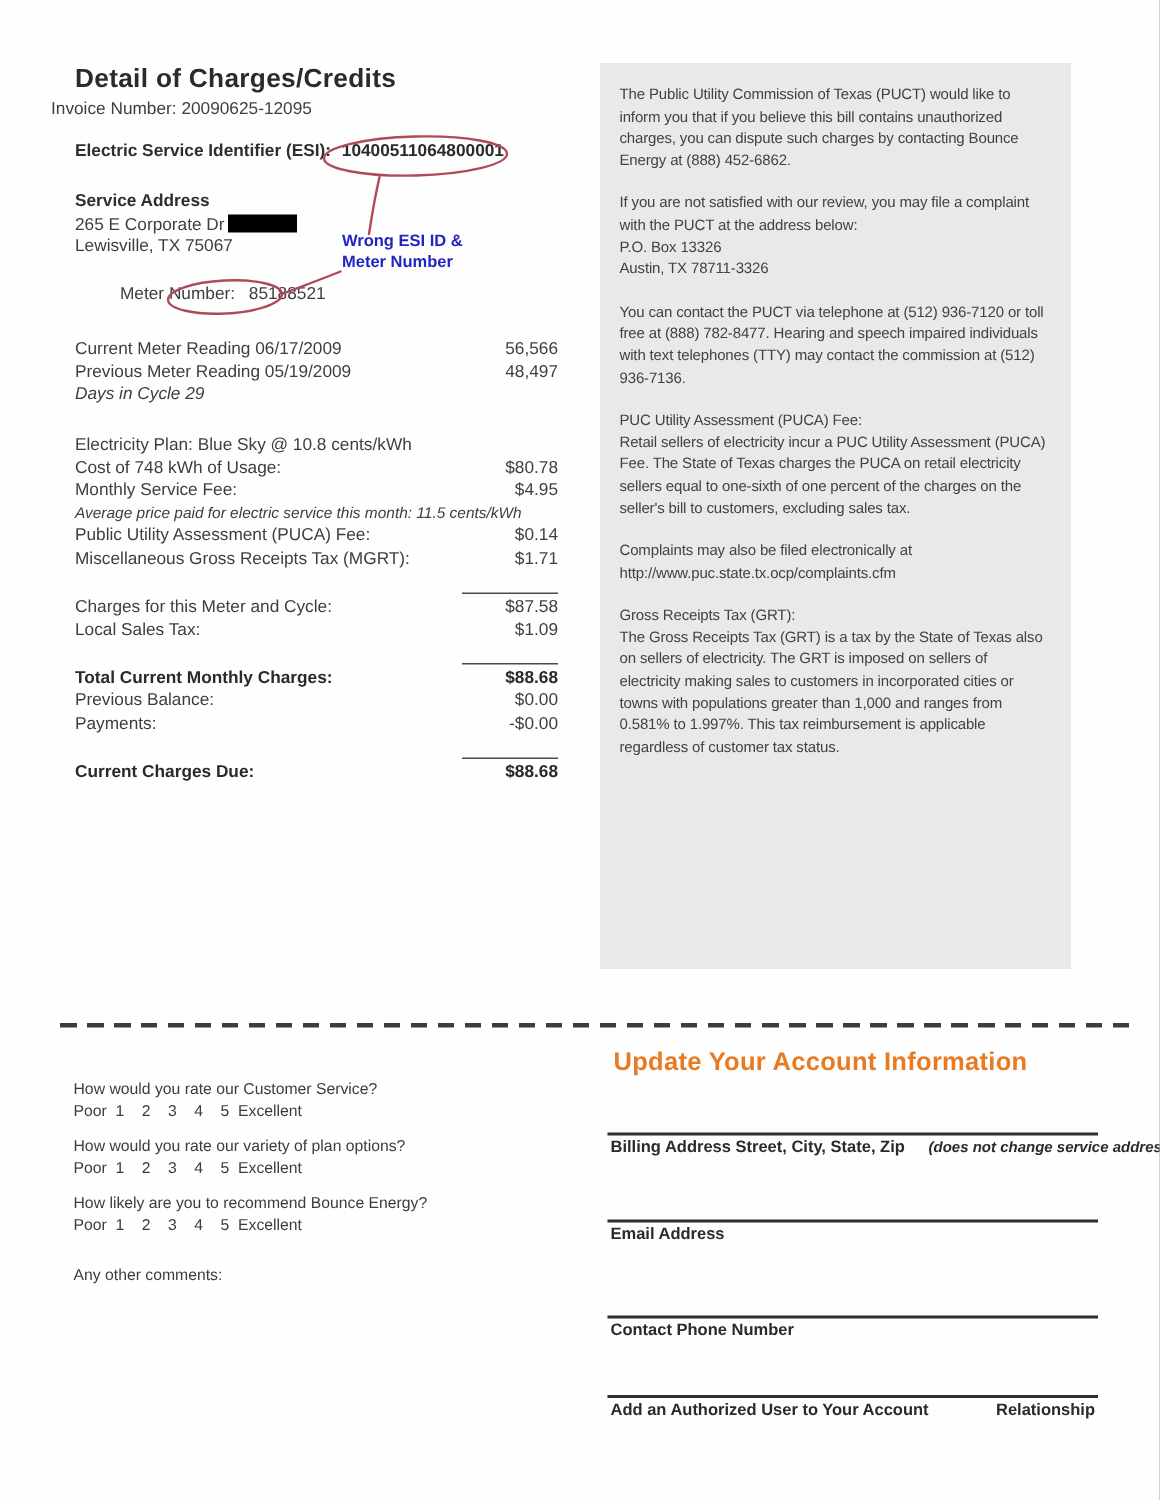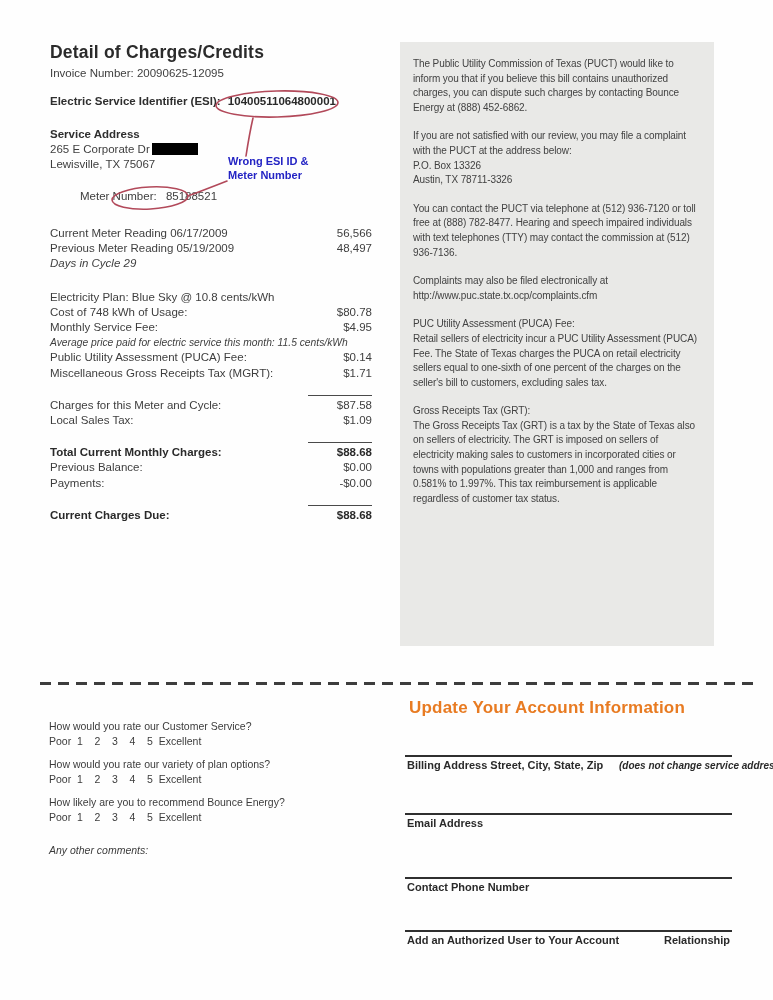--- a/index.html
+++ b/index.html
@@ -5,21 +5,21 @@
   html,body { margin:0; padding:0; background:#888; }
   .page {
     position:relative; width:773px; height:1000px; margin:0 auto;
     background:#fefefe; font-family:"Liberation Sans", sans-serif;
     color:#3e3e3e; overflow:hidden;padding-left:44px;
   }
   .abs { position:absolute; }
 
   
   .doc-title { left:50px; top:42px; font-size:17.5px; font-weight:bold; color:#2b2b2b; letter-spacing:.2px; }
-  .invoice-line { left:50px; top:67px; font-size:11.5px; }
+  .invoice-line { left:34px; top:67px; font-size:11.5px; }
   .esi-line { left:50px; top:95px; font-size:11.5px; font-weight:bold; color:#2e2e2e; }
   .esi-line .esi-val { font-weight:bold; color:#2a2a2a; margin-left:4px; }
   .svc-label { left:50px; top:128px; font-size:11.5px; font-weight:bold; color:#2e2e2e; }
   .addr1 { left:50px; top:143px; font-size:11.5px; }
   .addr2 { left:50px; top:158px; font-size:11.5px;text-align:center; }
   .redact { display:inline-block; width:46px; height:12px; background:#000; vertical-align:-2px; margin-left:2px; }
   .meter-line { left:50px; top:190px; font-size:11.5px;margin-left:30px; }
   .meter-line .meter-val { margin-left:6px; }
 
   
@@ -47,21 +47,21 @@
 
   
   .tear { left:40px; top:682px; width:717px; height:3px;
           background:repeating-linear-gradient(90deg,#3d3d3d 0 11px,transparent 11px 18px); }
 
   
   .survey { left:49px; top:719px; width:335px; font-size:10.5px; line-height:14.5px; color:#3c3c3c; }
   .survey .intro { margin-bottom:8px; }
   .survey .q { margin:0; }
   .survey .scale { margin:0 0 9px 0; white-space:pre; }
-  .survey .comments { margin-top:19px;font-style:italic; }
+  .survey .comments { margin-top:19px; }
 
   
   .acct { left:405px; top:698px; width:327px; }
   .acct-heading { left:4px; top:0; font-size:17px; font-weight:bold;
                   color:var(--heading-orange,#e87b22); letter-spacing:.2px; }
   .fline { left:0; width:327px; border-top:2px solid #2f2f2f; height:0; }
   .flabel { left:2px; font-size:11px; font-weight:bold; color:#2a2a2a; white-space:nowrap; }
   .flabel .note { font-weight:600; font-style:italic; font-size:10px;margin-left:13px; }
   .flabel-row { left:2px; width:323px; display:flex; justify-content:space-between;
                 font-size:11px; font-weight:bold; color:#2a2a2a; }
@@ -170,24 +170,24 @@
         <span class="val">$88.68</span>
       </div>
   </div>
 
   <div class="abs notice">
     <p>The Public Utility Commission of Texas (PUCT) would like to inform you that if you believe this bill contains unauthorized charges, you can dispute such charges by contacting Bounce Energy at (888) 452-6862.</p>
     <p>If you are not satisfied with our review, you may file a complaint with the PUCT at the address below:
 P.O. Box 13326
 Austin, TX 78711-3326</p>
     <p>You can contact the PUCT via telephone at (512) 936-7120 or toll free at (888) 782-8477.  Hearing and speech impaired individuals with text telephones (TTY) may contact the commission at (512) 936-7136.</p>
+    <p>PUC Utility Assessment (PUCA) Fee:
+Retail sellers of electricity incur a PUC Utility Assessment (PUCA) Fee. The State of Texas charges the PUCA on retail electricity sellers equal to one-sixth of one percent of the charges on the seller's bill to customers, excluding sales tax.</p>
     <p>Complaints may also be filed electronically at
 http://www.puc.state.tx.ocp/complaints.cfm</p>
-    <p>PUC Utility Assessment (PUCA) Fee:
-Retail sellers of electricity incur a PUC Utility Assessment (PUCA) Fee. The State of Texas charges the PUCA on retail electricity sellers equal to one-sixth of one percent of the charges on the seller's bill to customers, excluding sales tax.</p>
     <p>Gross Receipts Tax (GRT):
 The Gross Receipts Tax (GRT) is a tax by the State of Texas also on sellers of electricity. The GRT is imposed on sellers of electricity making sales to customers in incorporated cities or towns with populations greater than 1,000 and ranges from 0.581% to 1.997%. This tax reimbursement is applicable regardless of customer tax status.</p>
   </div>
 
   <div class="abs tear"></div>
 
   <div class="abs survey">
     <div class="q">How would you rate our Customer Service?</div>
     <div class="scale">Poor  1    2    3    4    5  Excellent</div>
     <div class="q">How would you rate our variety of plan options?</div>

